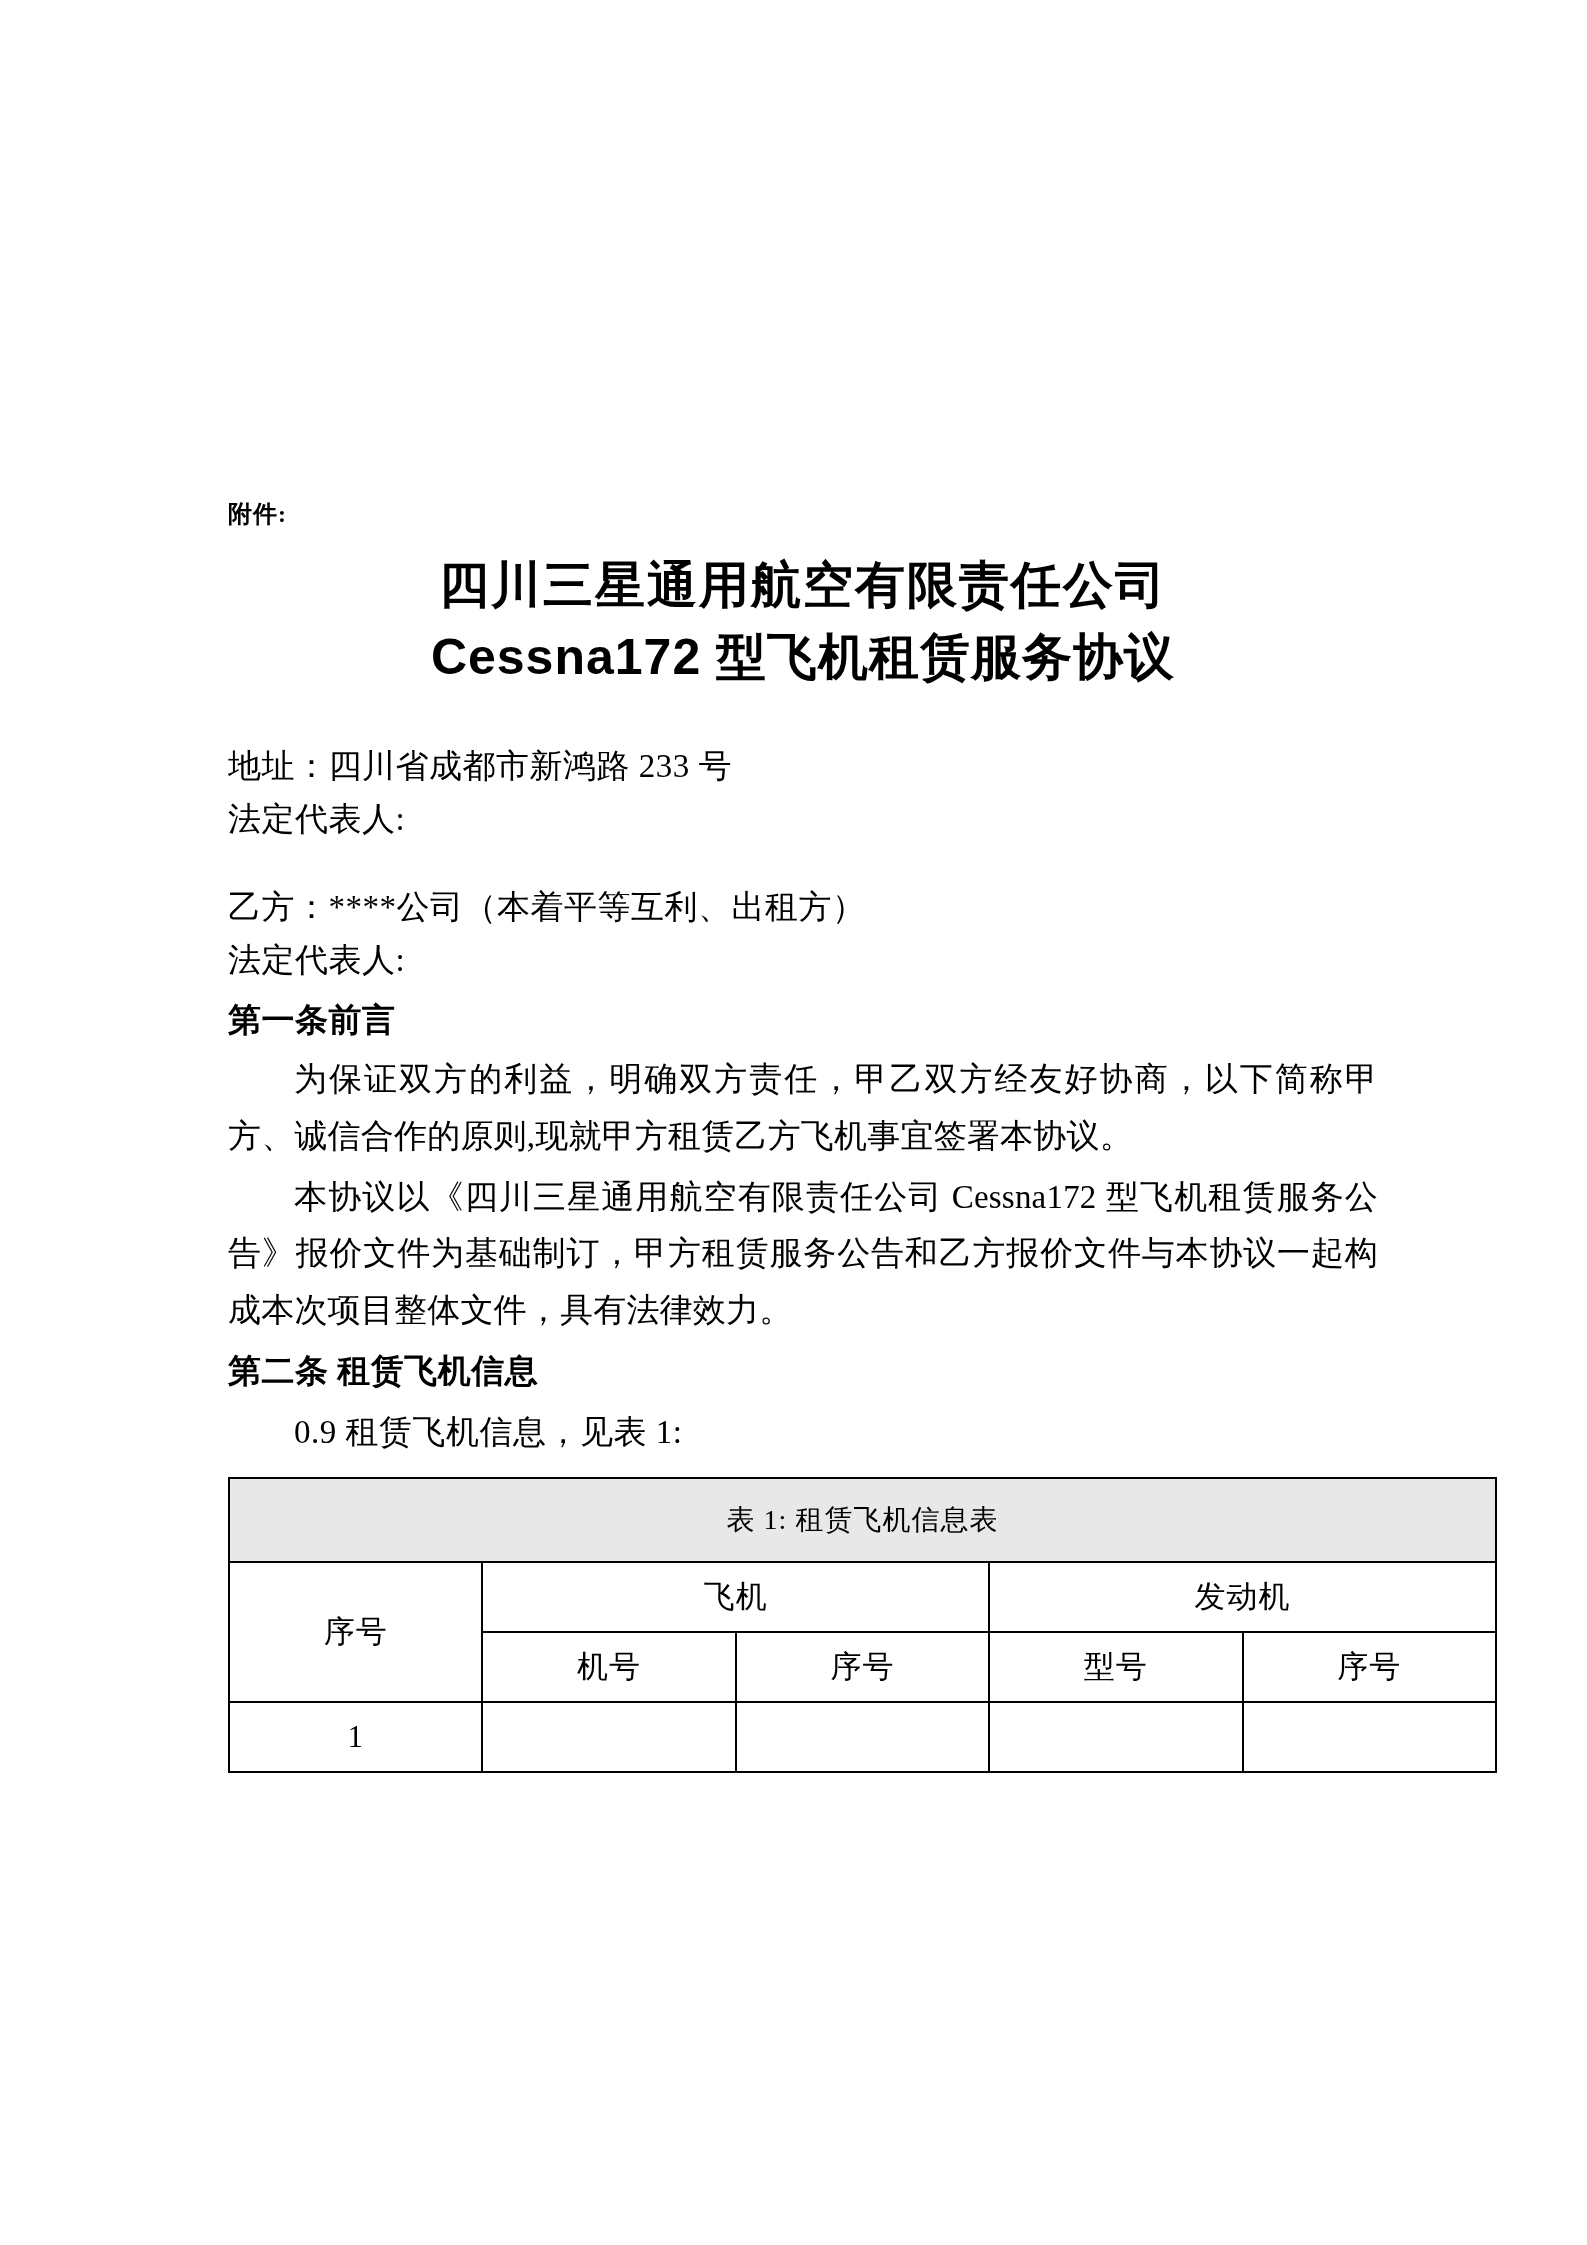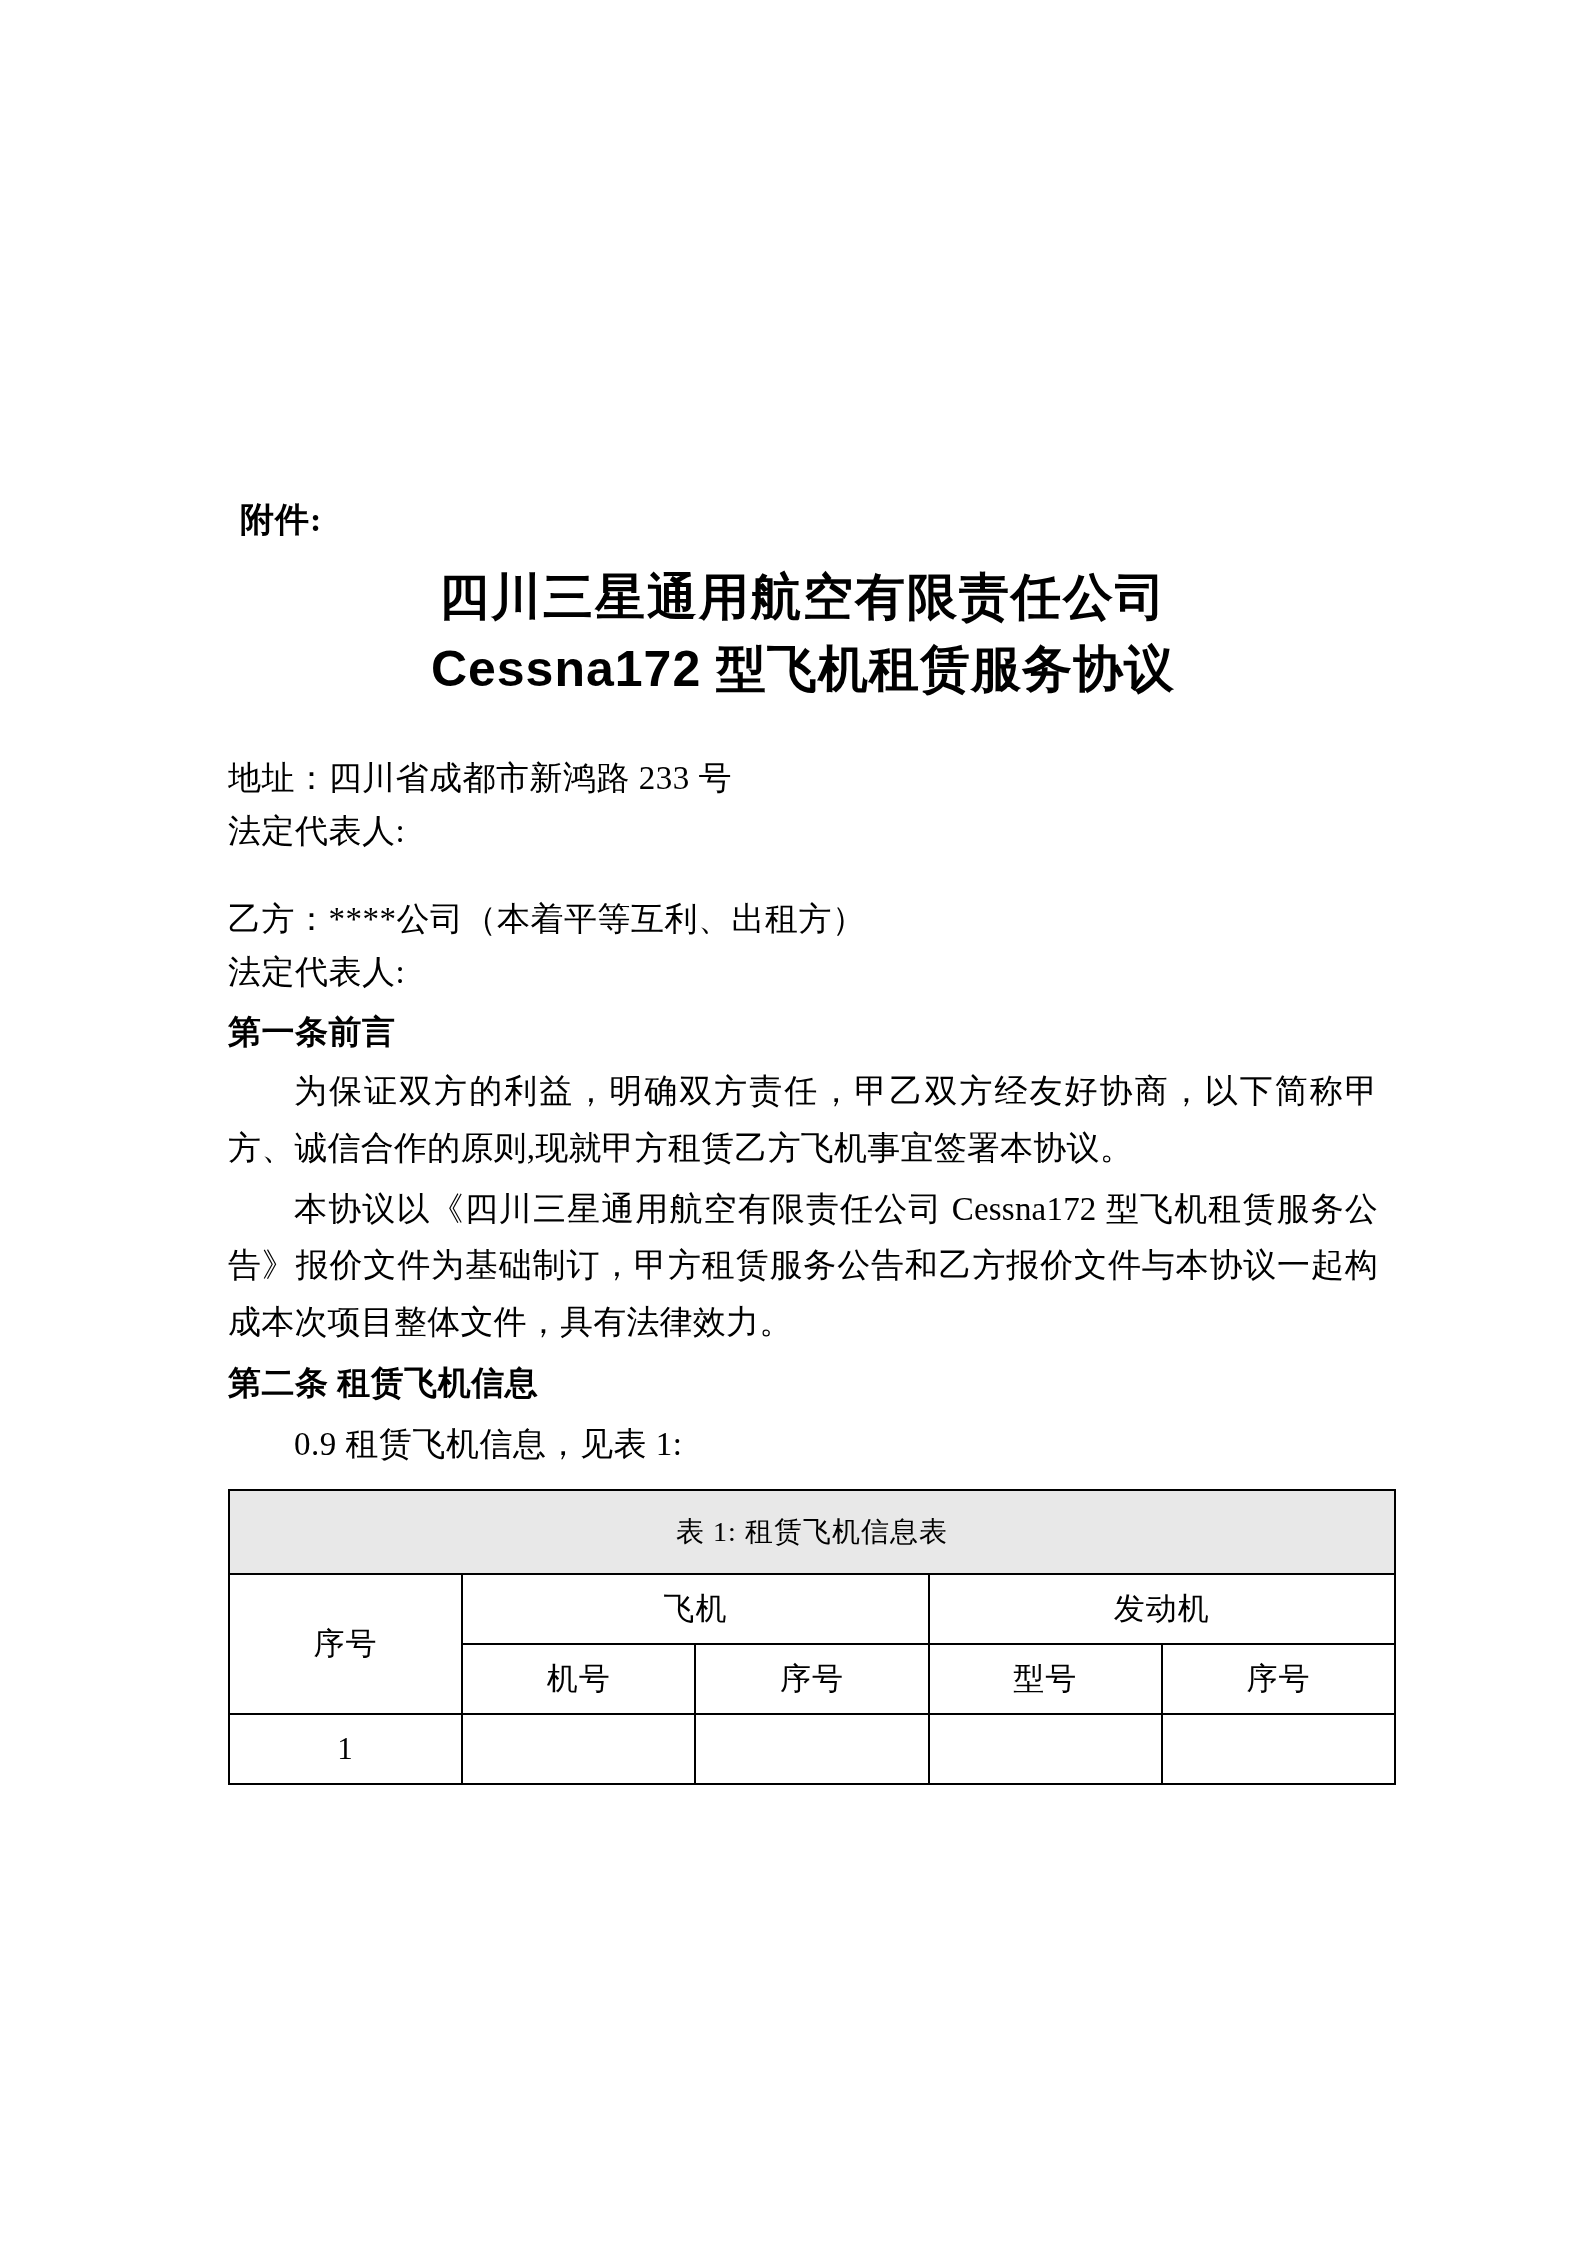--- a/index.html
+++ b/index.html
@@ -23,24 +23,24 @@
     position: relative;
   }
   .content {
     position: absolute;
     left: 228px;
     top: 500px;
     width: 1150px;
   }
 
   .attachment-label {
-    font-size: 34px;
+    font-size: 24px;
     font-weight: bold;
     letter-spacing: 1px;
-    margin: 0 0 20px 12px;
+    margin: 0 0 20px 0;
     line-height: 1.2;
   }
 
   .doc-title {
     text-align: center;
     font-weight: bold;
     font-size: 50px;
     line-height: 1.45;
     letter-spacing: 2px;
     margin: 8px 0 0 0;
@@ -83,21 +83,21 @@
   .subsection {
     font-size: 33px;
     line-height: 1.72;
     text-indent: 2em;
     margin-top: 6px;
     letter-spacing: 0.5px;
   }
 
   table.info-table {
     border-collapse: collapse;
-    width: 1168px;
+    width: 1269px;
     margin-top: 16px;
     table-layout: fixed;
   }
   table.info-table td {
     border: 2px solid #000000;
     text-align: center;
     font-size: 31px;
     letter-spacing: 1px;
     padding: 12px 4px;
     height: 44px;

